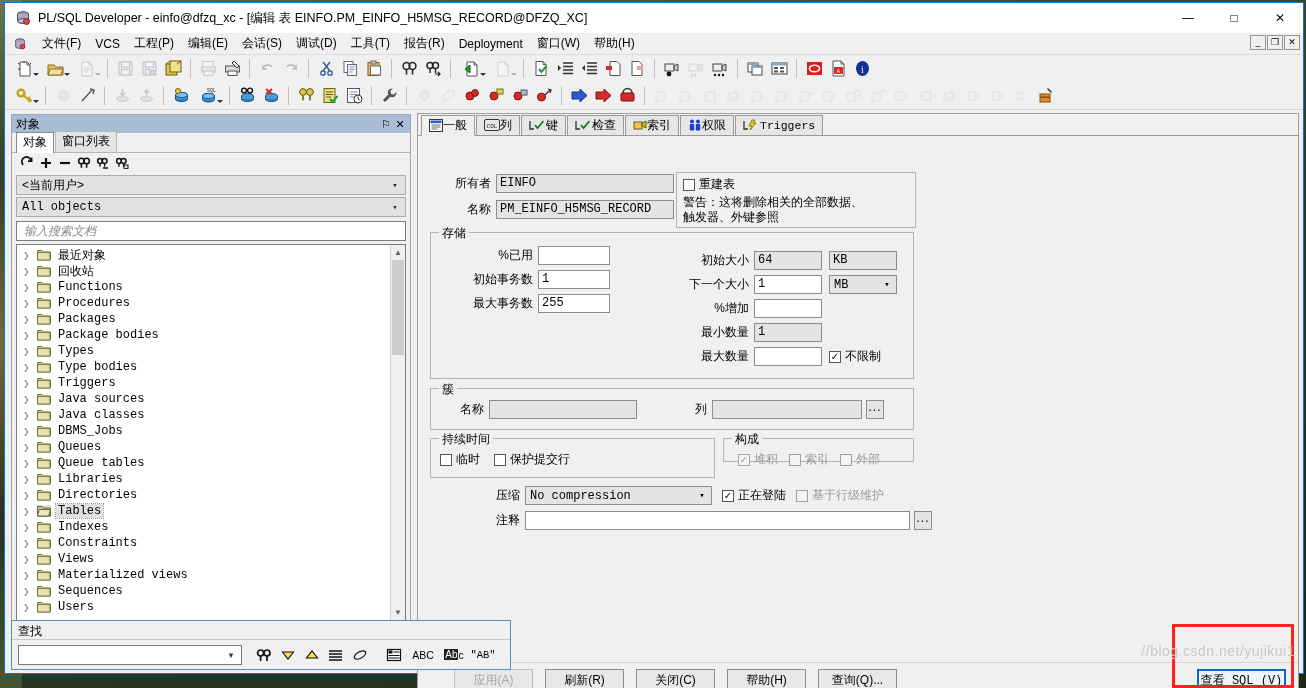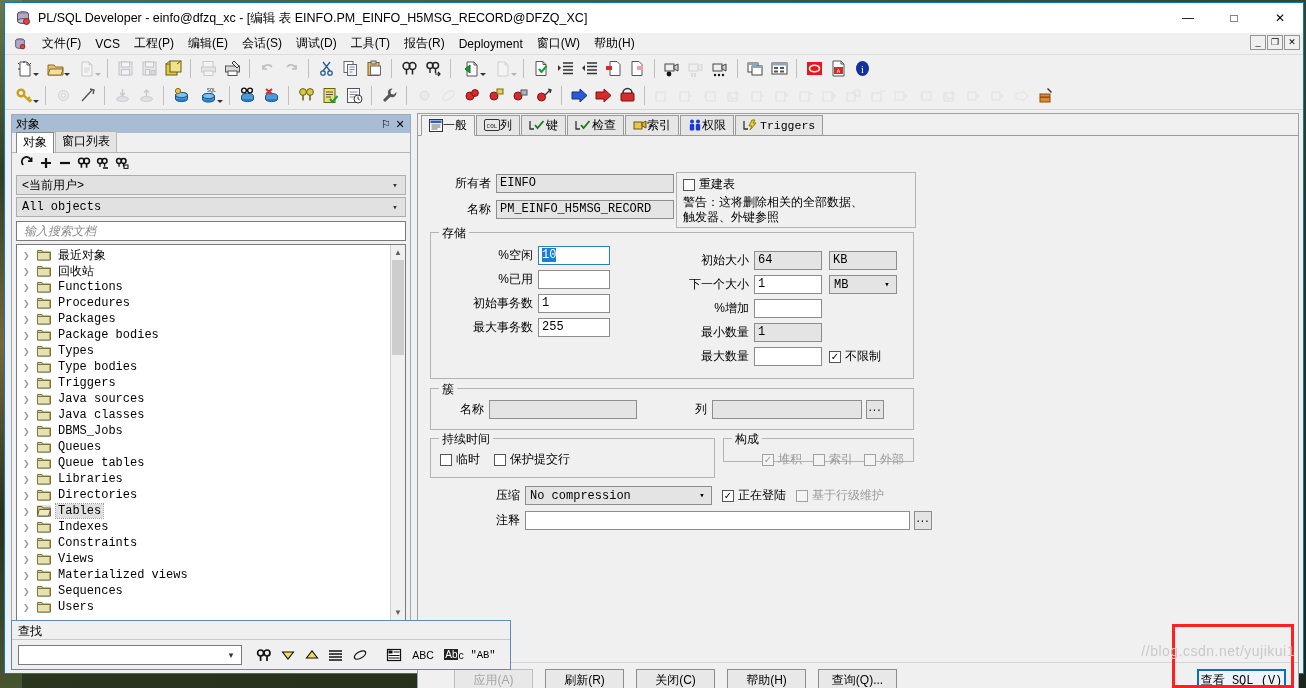--- a/index.html
+++ b/index.html
@@ -1241,26 +1241,20 @@
               <div>触发器、外键参照</div>
             </div>
           </div>
         </div>
 
         <div class="gbox" style="left:12px;top:96px;width:484px;height:147px;">
           <div class="gtitle">存储</div>
 
           <div style="position:absolute;left:0;top:10px;">
             <div class="fld-row" style="margin-top:3px">
-              <div class="lbl-r" style="width:107px">%空闲</div>
-              <div class="tinput" style="width:72px;border-color:#2a7fc9;">
-                <span class="sel-text">10</span>
-              </div>
-            </div>
-            <div class="fld-row" style="margin-top:3px">
               <div class="lbl-r" style="width:107px">%已用</div>
               <div class="tinput" style="width:72px">
                 <span></span>
               </div>
             </div>
             <div class="fld-row" style="margin-top:3px">
               <div class="lbl-r" style="width:107px">初始事务数</div>
               <div class="tinput" style="width:72px">
                 <span>1</span>
               </div>
@@ -1340,21 +1334,21 @@
               <span class="bx"></span>
               <span>临时</span>
             </label>
             <label class="chk">
               <span class="bx"></span>
               <span>保护提交行</span>
             </label>
           </div>
         </div>
 
-        <div class="gbox" style="left:305px;top:302px;width:191px;height:24px;padding-left:24px;">
+        <div class="gbox" style="left:305px;top:302px;width:191px;height:24px;">
           <div class="gtitle">构成</div>
           <div style="display:flex;align-items:center;gap:11px;padding:12px 0 0 14px;">
             <label class="chk dis">
               <span class="bx">✓</span>
               <span>堆积</span>
             </label>
             <label class="chk dis">
               <span class="bx"></span>
               <span>索引</span>
             </label>

